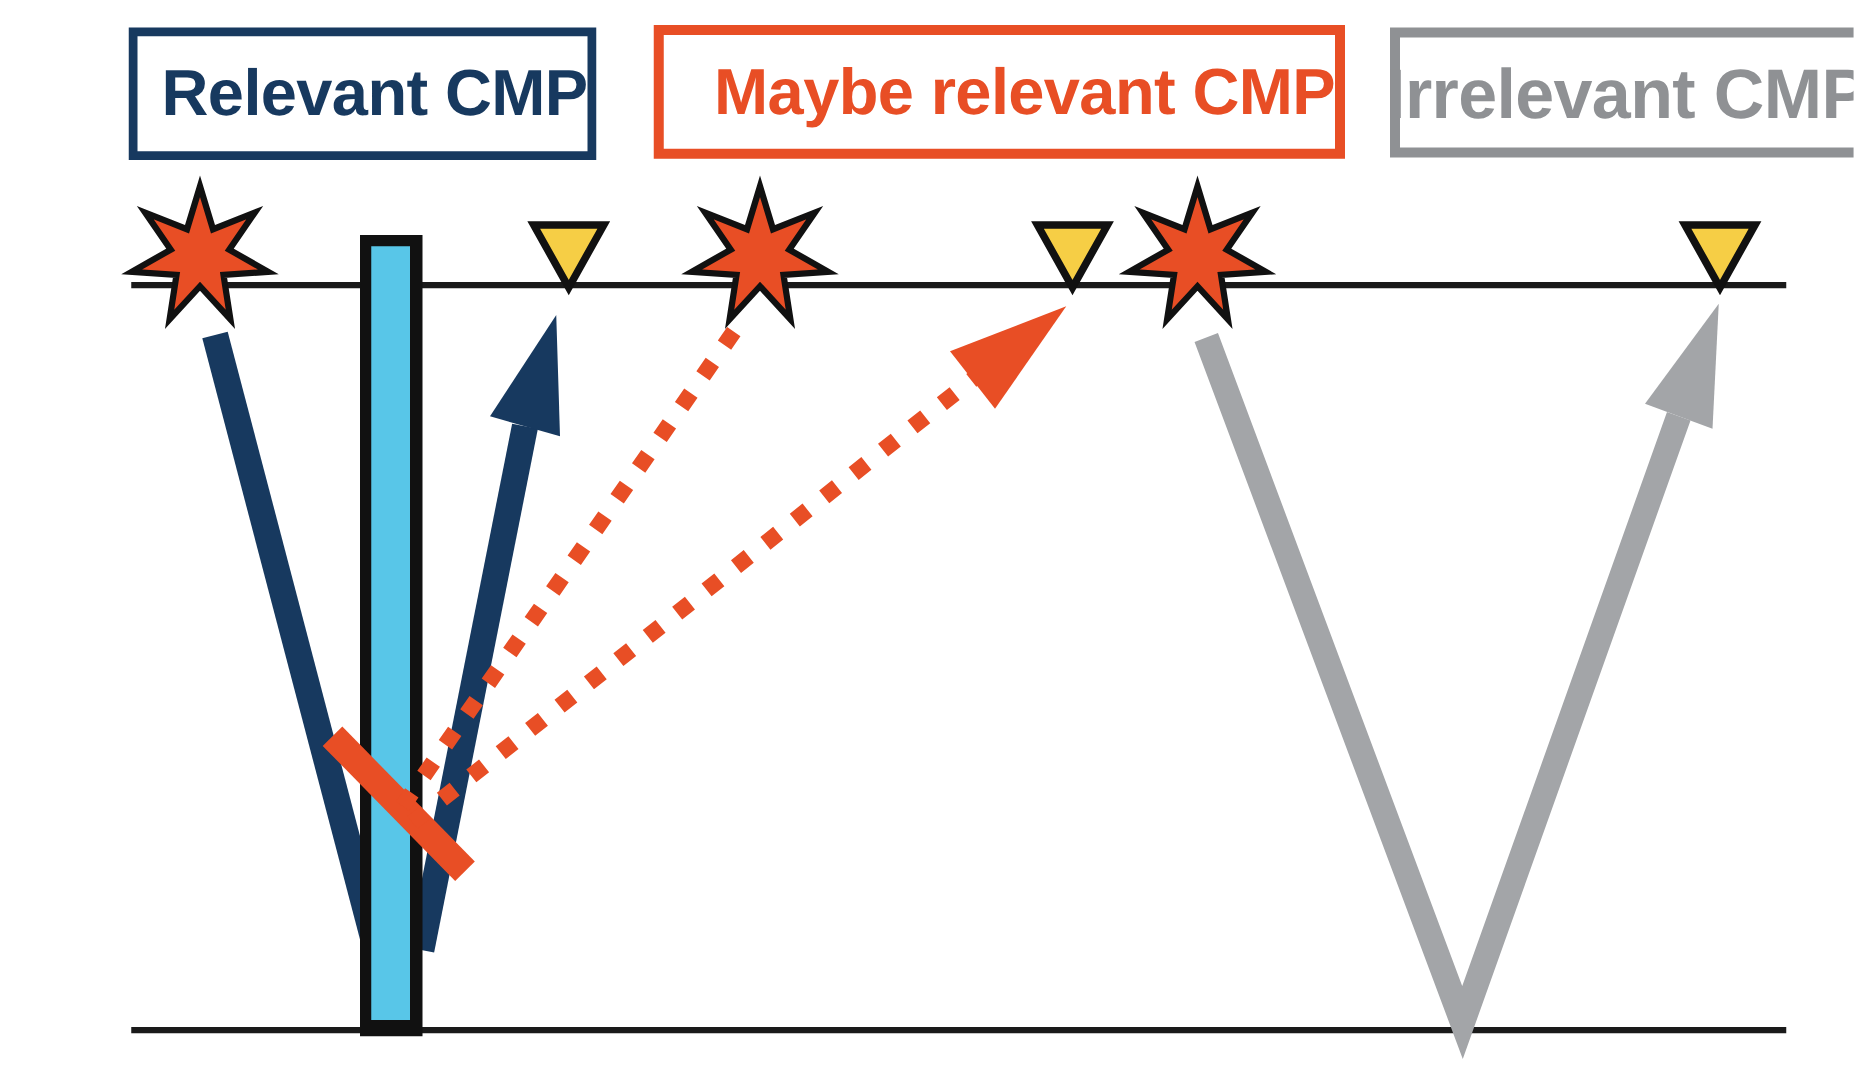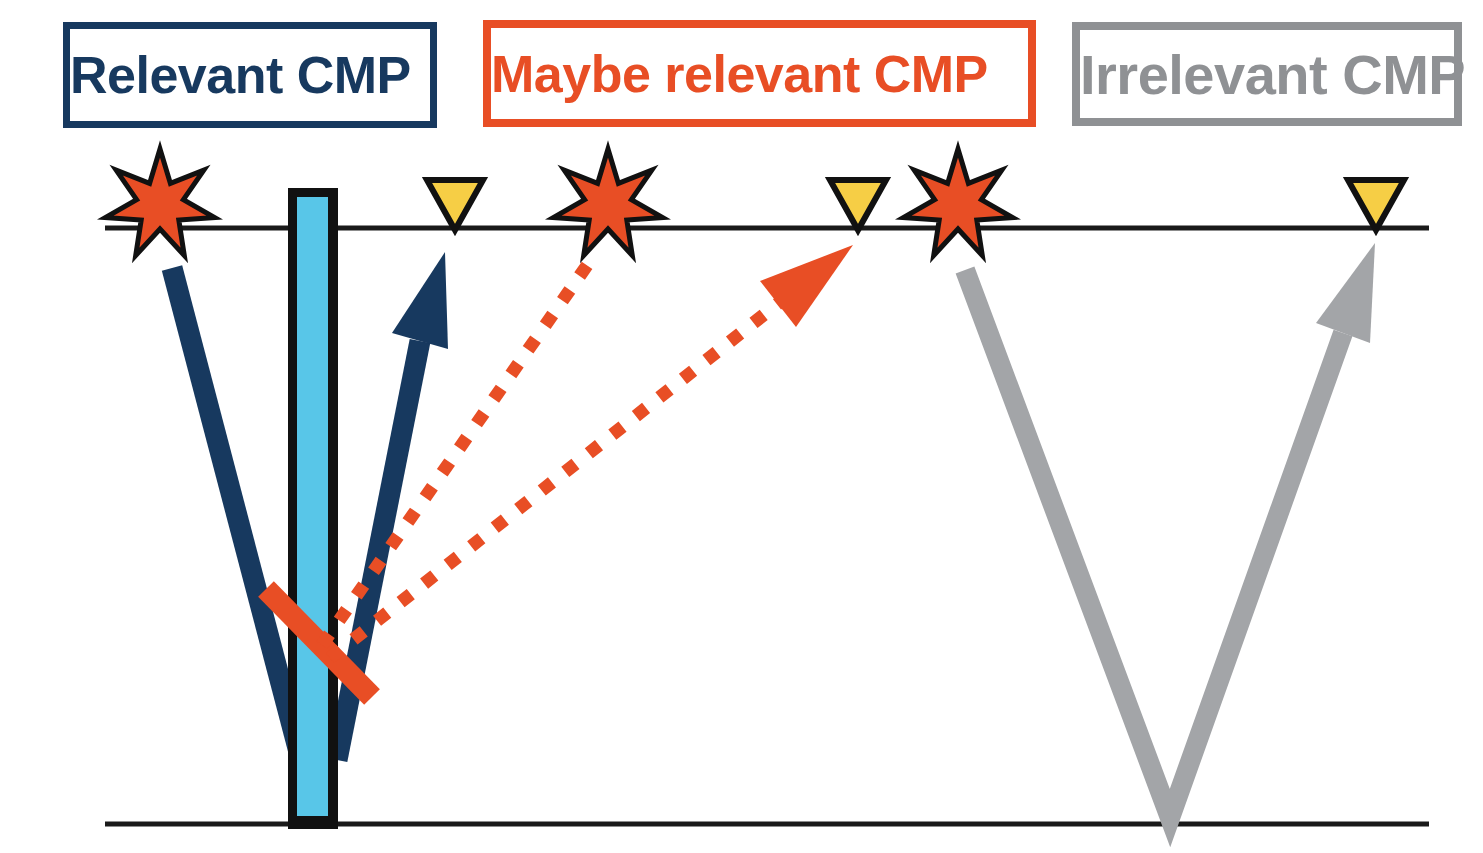--- a/index.html
+++ b/index.html
@@ -6,22 +6,22 @@
     --navy:#17395F; --orange:#E84E25; --gray-arrow:#A3A5A8; --gray-label:#8F9194;
     --cyan:#58C6E8; --yellow:#F6CE45; --ink:#111111; --line:#1A1A1A; --bg:#FFFFFF;
   }
   html,body{margin:0;padding:0;background:var(--bg);}
   .stage{
     position:relative; width:1483px; height:853px; background:var(--bg);
     font-family:"Liberation Sans", sans-serif; overflow:hidden;
   }
   .legend-box{
     position:absolute; box-sizing:border-box;
-    display:flex; align-items:center; justify-content:flex-start;
-    font-weight:700; letter-spacing:-0.5px; white-space:nowrap;
+    display:flex; align-items:center; justify-content:flex-end;
+    font-weight:700; letter-spacing:-0.5px; white-space:nowrap;margin-left:40px;
   }
   .legend-relevant{
     left:63px; top:22px; width:374px; height:106px;
     border:7px solid var(--navy); color:var(--navy); font-size:52px;
   }
   .legend-maybe{
     left:483px; top:20px; width:553px; height:107px;
     border:8px solid var(--orange); color:var(--orange); font-size:52px;
   }
   .legend-irrelevant{

